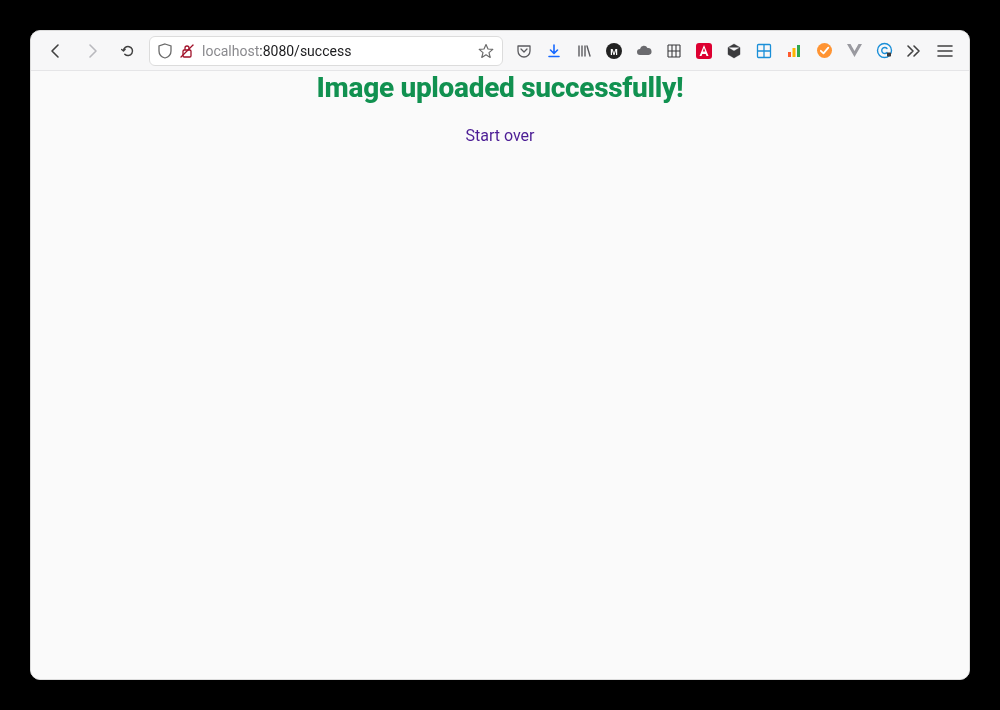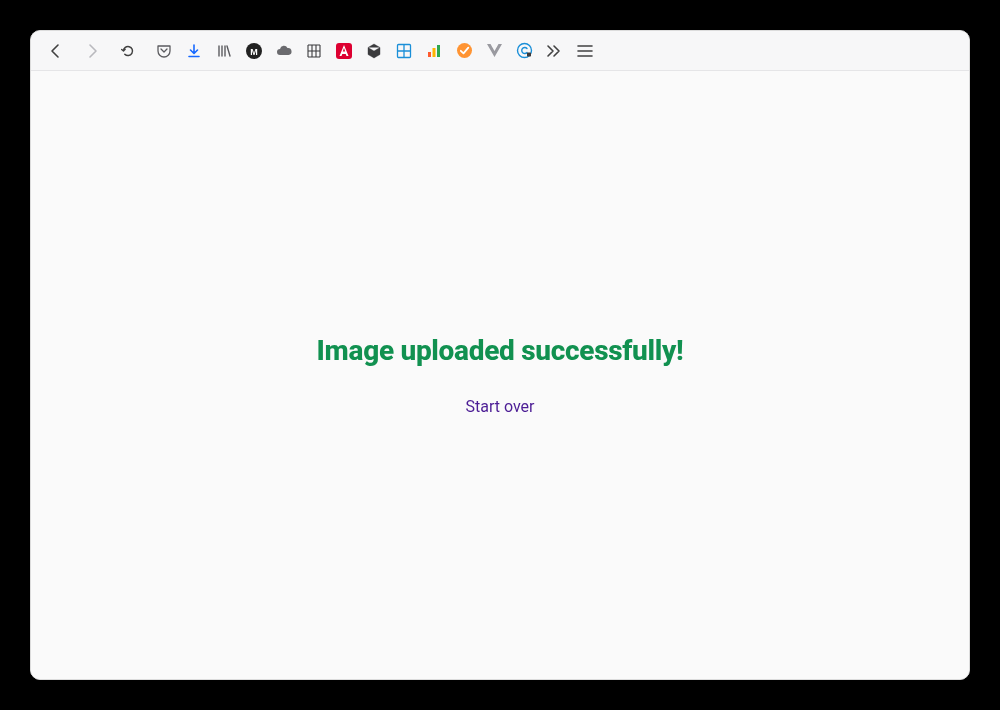--- a/index.html
+++ b/index.html
@@ -111,22 +111,22 @@
       width:22px;height:22px;display:flex;align-items:center;justify-content:center;
     }
     .hamburger { width:28px;height:28px;display:flex;align-items:center;justify-content:center;color:#414141; }
     
     .content {
       flex:1;
       background:#fafafa;
       display:flex;
       flex-direction:column;
       align-items:center;
-      justify-content:center;
-      gap:30px;
+      justify-content:flex-start;
+      gap:22px;
     }
     .heading {
       font-size:28px;
       font-weight:800;
       color:#119150;
       letter-spacing:-0.3px;
     }
     .link {
       font-size:16px;
       color:#4c1d95;
@@ -151,20 +151,42 @@
       <svg width="16" height="16" viewBox="0 0 16 16">
           <path d="M6 2 L12 8 L6 14" fill="none" stroke="currentColor" stroke-width="1.6" stroke-linecap="round" stroke-linejoin="round"></path>
         </svg>
     </div>
     <div class="tb-btn">
       <svg width="16" height="16" viewBox="0 0 16 16">
           <path d="M3.5 8 a4.5 4.5 0 1 1 1.3 3.2 M3.5 8 l-1.8 -1.5 M3.5 8 l1.6 -1.7" fill="none" stroke="currentColor" stroke-width="1.5" stroke-linecap="round" stroke-linejoin="round"></path>
         </svg>
     </div>
 
+    <div class="urlbar">
+      <span class="shield">
+        <svg width="14" height="16" viewBox="0 0 14 16">
+            <path d="M7 1 L13 3 V8 C13 11.5 10.5 14 7 15 C3.5 14 1 11.5 1 8 V3 Z" fill="none" stroke="currentColor" stroke-width="1.3"></path>
+          </svg>
+      </span>
+      <span class="lock">
+        <svg width="14" height="16" viewBox="0 0 14 16">
+          <rect x="3" y="7" width="8" height="7" rx="1.2" fill="none" stroke="#a01028" stroke-width="1.3"></rect>
+          <path d="M5 7 V5 a2 2 0 0 1 4 0 V7" fill="none" stroke="#a01028" stroke-width="1.3"></path>
+          <path d="M1 14 L13 2" stroke="#a01028" stroke-width="1.3" stroke-linecap="round"></path>
+        </svg>
+      </span>
+      <span class="addr">
+        <span class="faded">localhost</span><span>:8080/success</span>
+      </span>
+      <span class="star">
+        <svg width="16" height="16" viewBox="0 0 16 16">
+            <path d="M8 1.5 L10 6 L14.8 6.4 L11 9.6 L12.2 14.4 L8 11.8 L3.8 14.4 L5 9.6 L1.2 6.4 L6 6 Z" fill="none" stroke="currentColor" stroke-width="1.2" stroke-linejoin="round"></path>
+          </svg>
+      </span>
+    </div>
 
     <div class="ext-tray">
       <div class="ext-ic">
         <svg width="16" height="16" viewBox="0 0 16 16">
             <path d="M2 3 h12 v5 a6 6 0 0 1 -12 0 Z M5 6 l3 3 l3 -3" fill="none" stroke="#5b5b5f" stroke-width="1.3" stroke-linecap="round" stroke-linejoin="round"></path>
           </svg>
       </div>
       <div class="ext-ic">
         <svg width="16" height="16" viewBox="0 0 16 16">
             <path d="M8 2 V10 M4.5 7 L8 10.5 L11.5 7 M3 13.5 H13" fill="none" stroke="#1668ff" stroke-width="1.6" stroke-linecap="round" stroke-linejoin="round"></path>

